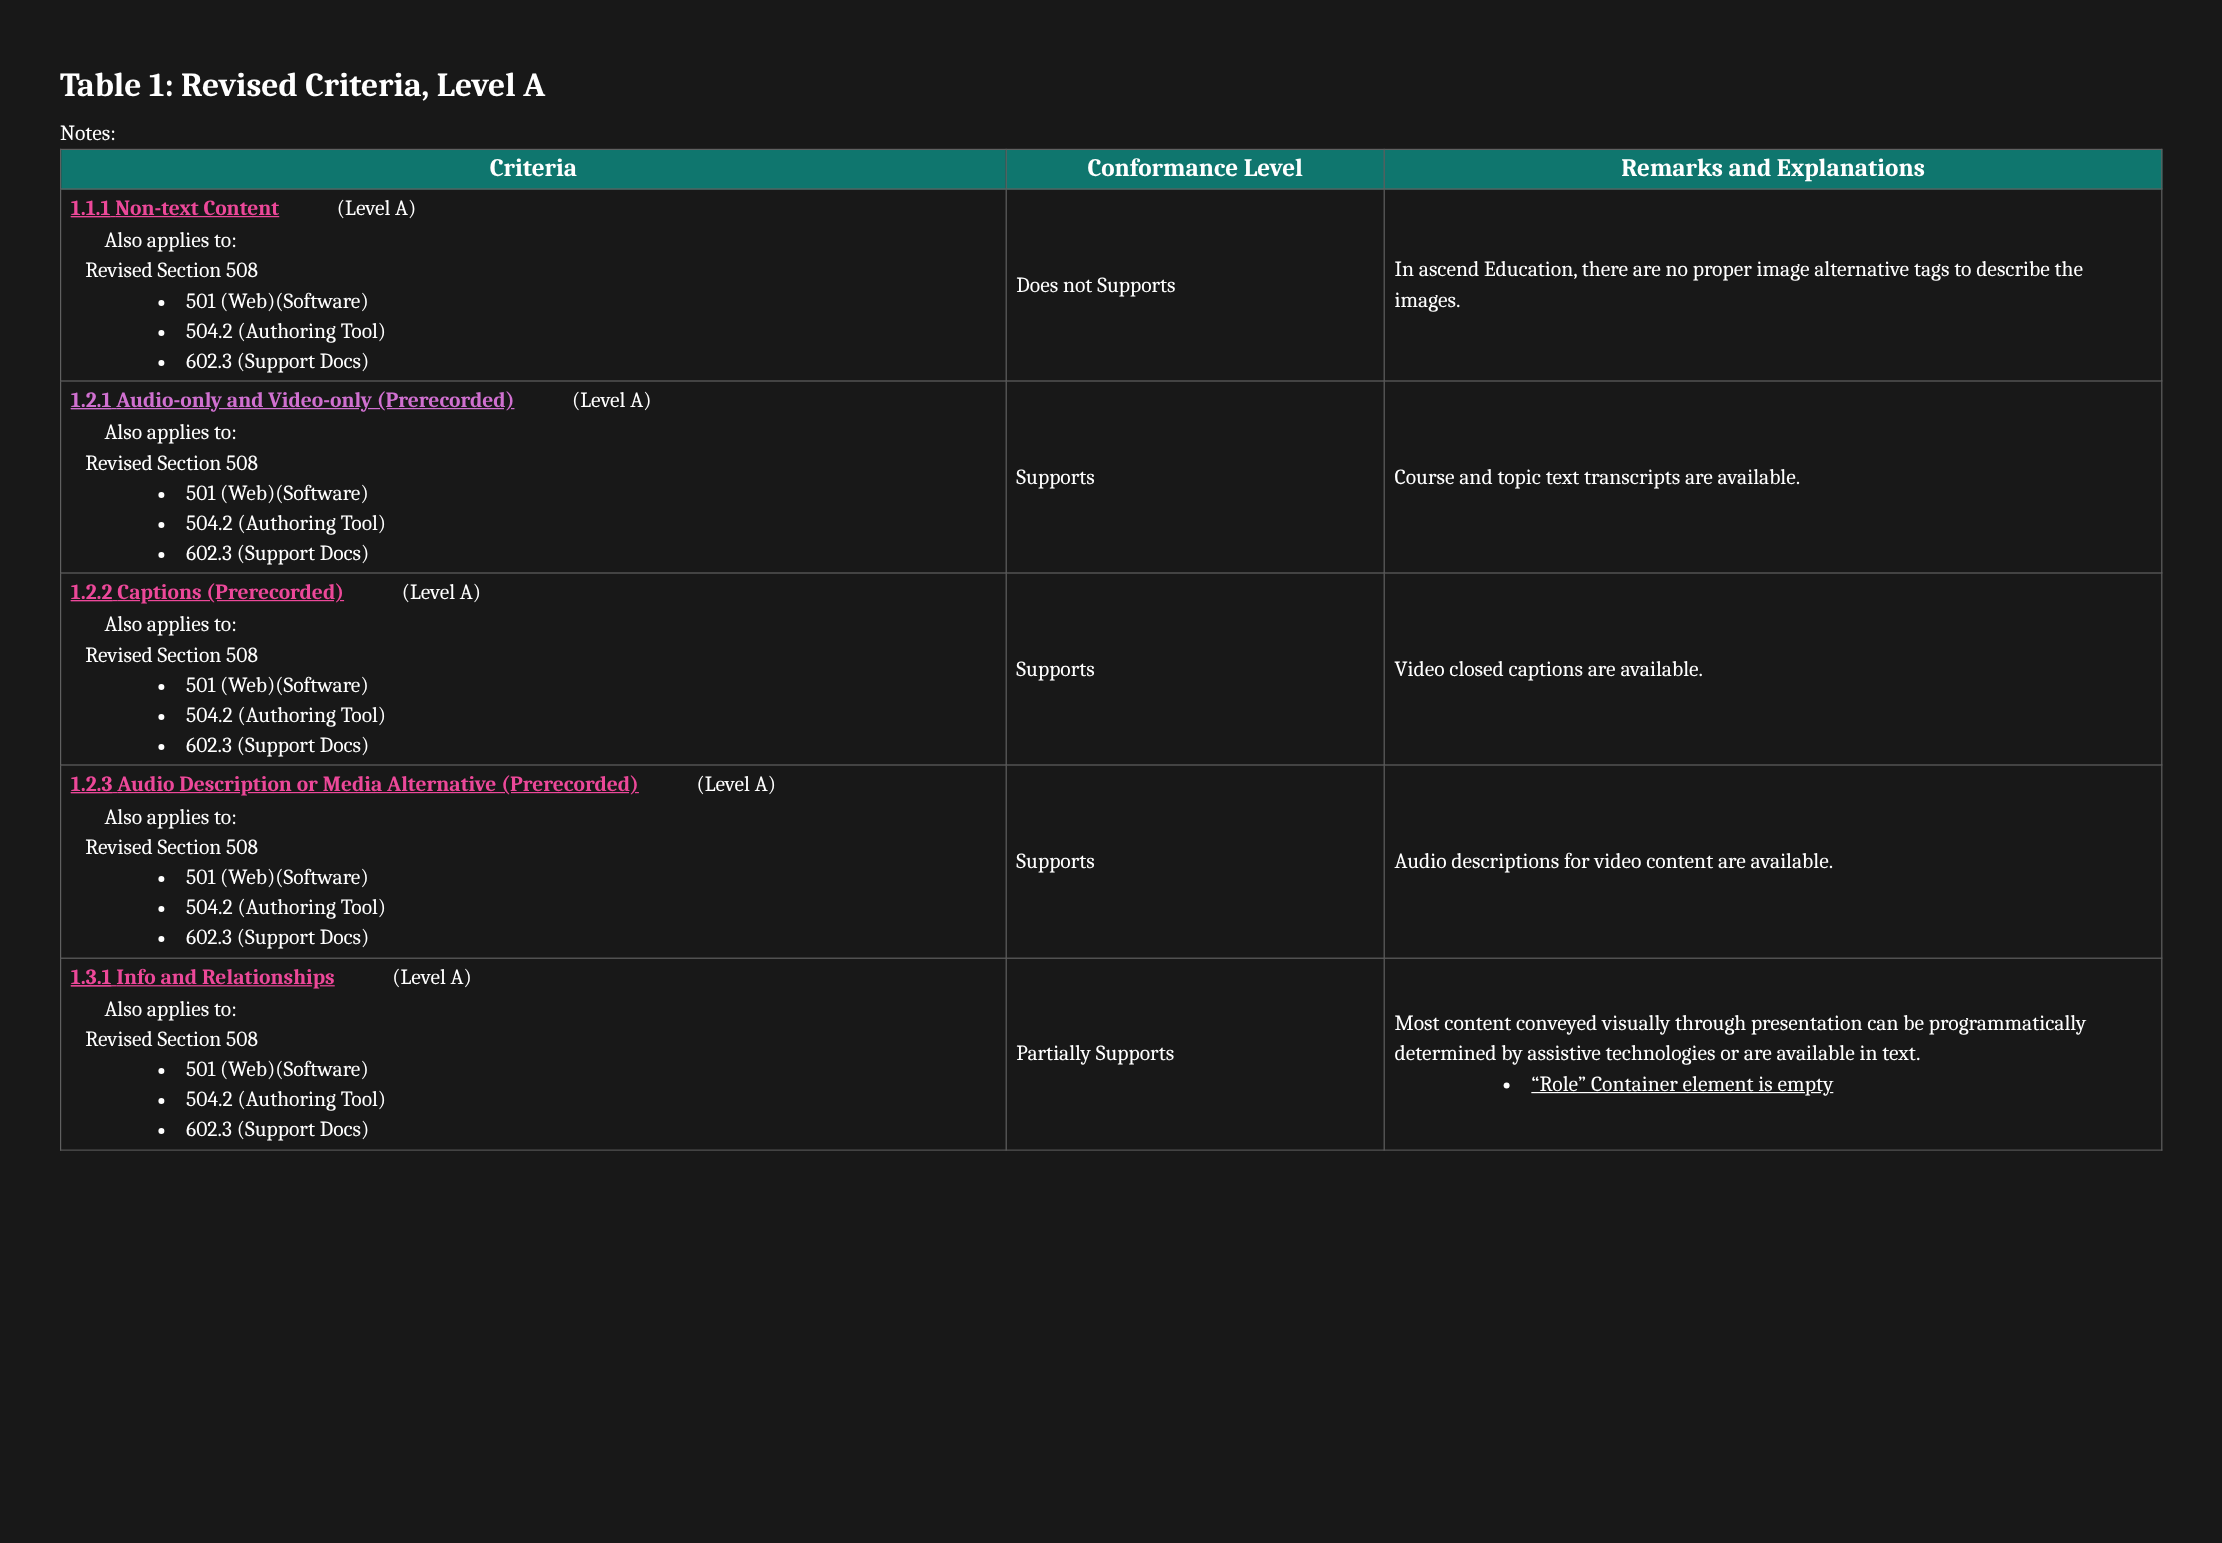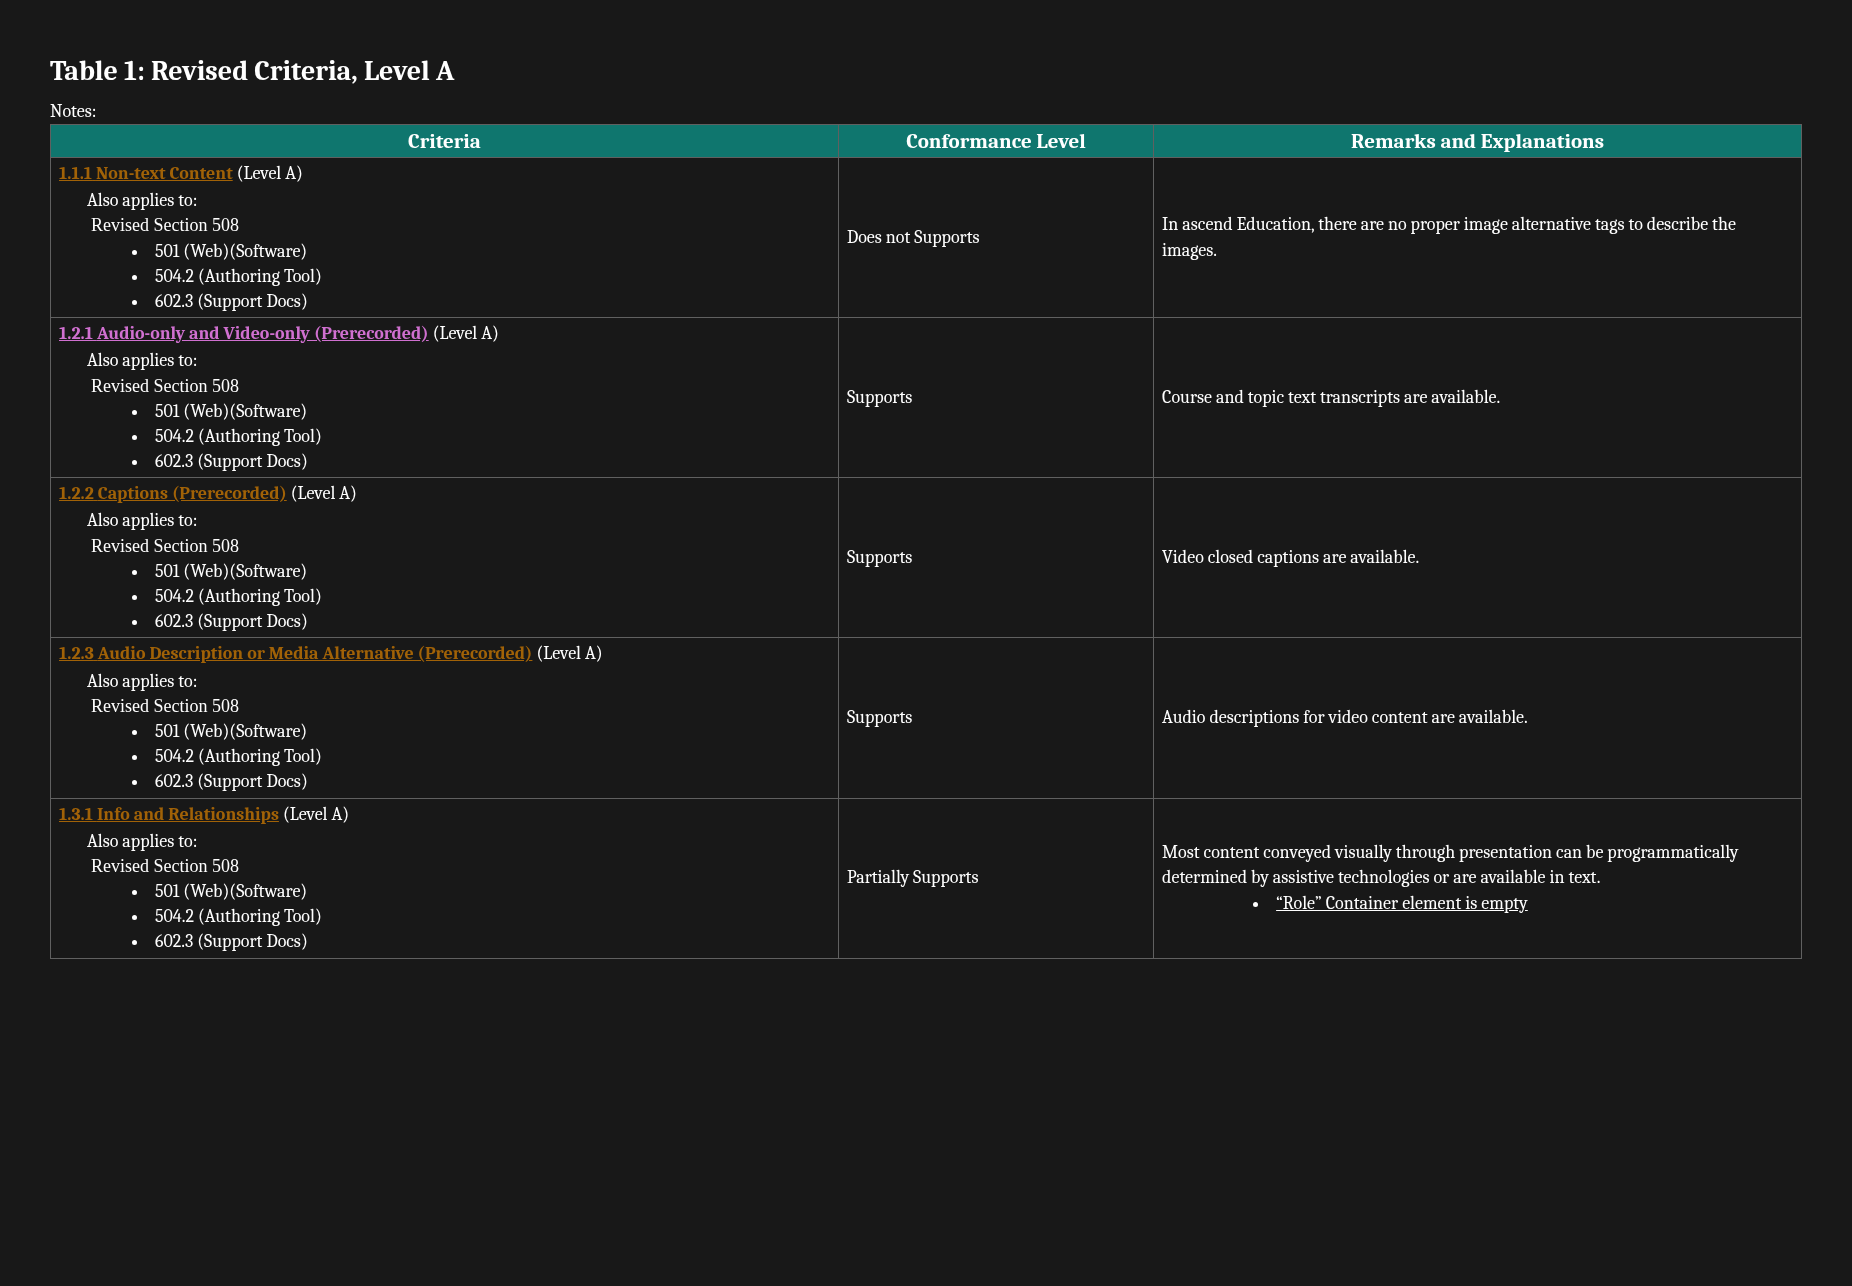--- a/index.html
+++ b/index.html
@@ -45,37 +45,37 @@
     padding: 3px 8px;
     vertical-align: middle;
     font-size: 18px;
     line-height: 1.4;
   }
   td.conformance,
   td.remarks {
     vertical-align: middle;
   }
   a.criteria-link {
-    color: #a16207;
+    color: #ec4899;
     text-decoration: underline;
     font-weight: bold;
   }
   a.criteria-link.visited {
     color: #d070d0;
   }
   .level-tag {
     color: #ffffff;
+    margin-left: 44px;
   }
   .also-applies {
     margin-left: 28px;
     margin-top: 2px;
   }
   .revised-508 {
-    margin-left: 32px;
-    font-family: Liberation Serif, serif;
+    margin-left: 12px;
   }
   ul.sub-list {
     list-style: disc;
     margin-left: 90px;
   }
   ul.sub-list li {
     padding-left: 6px;
   }
   ul.remarks-list {
     list-style: disc;

